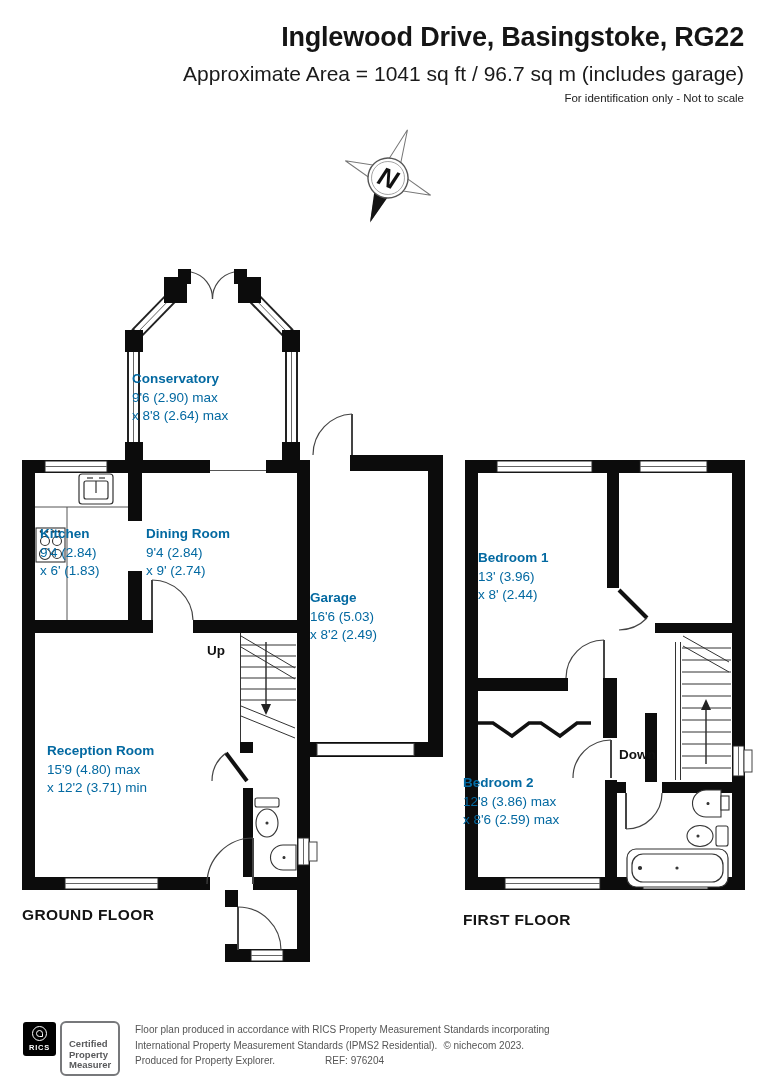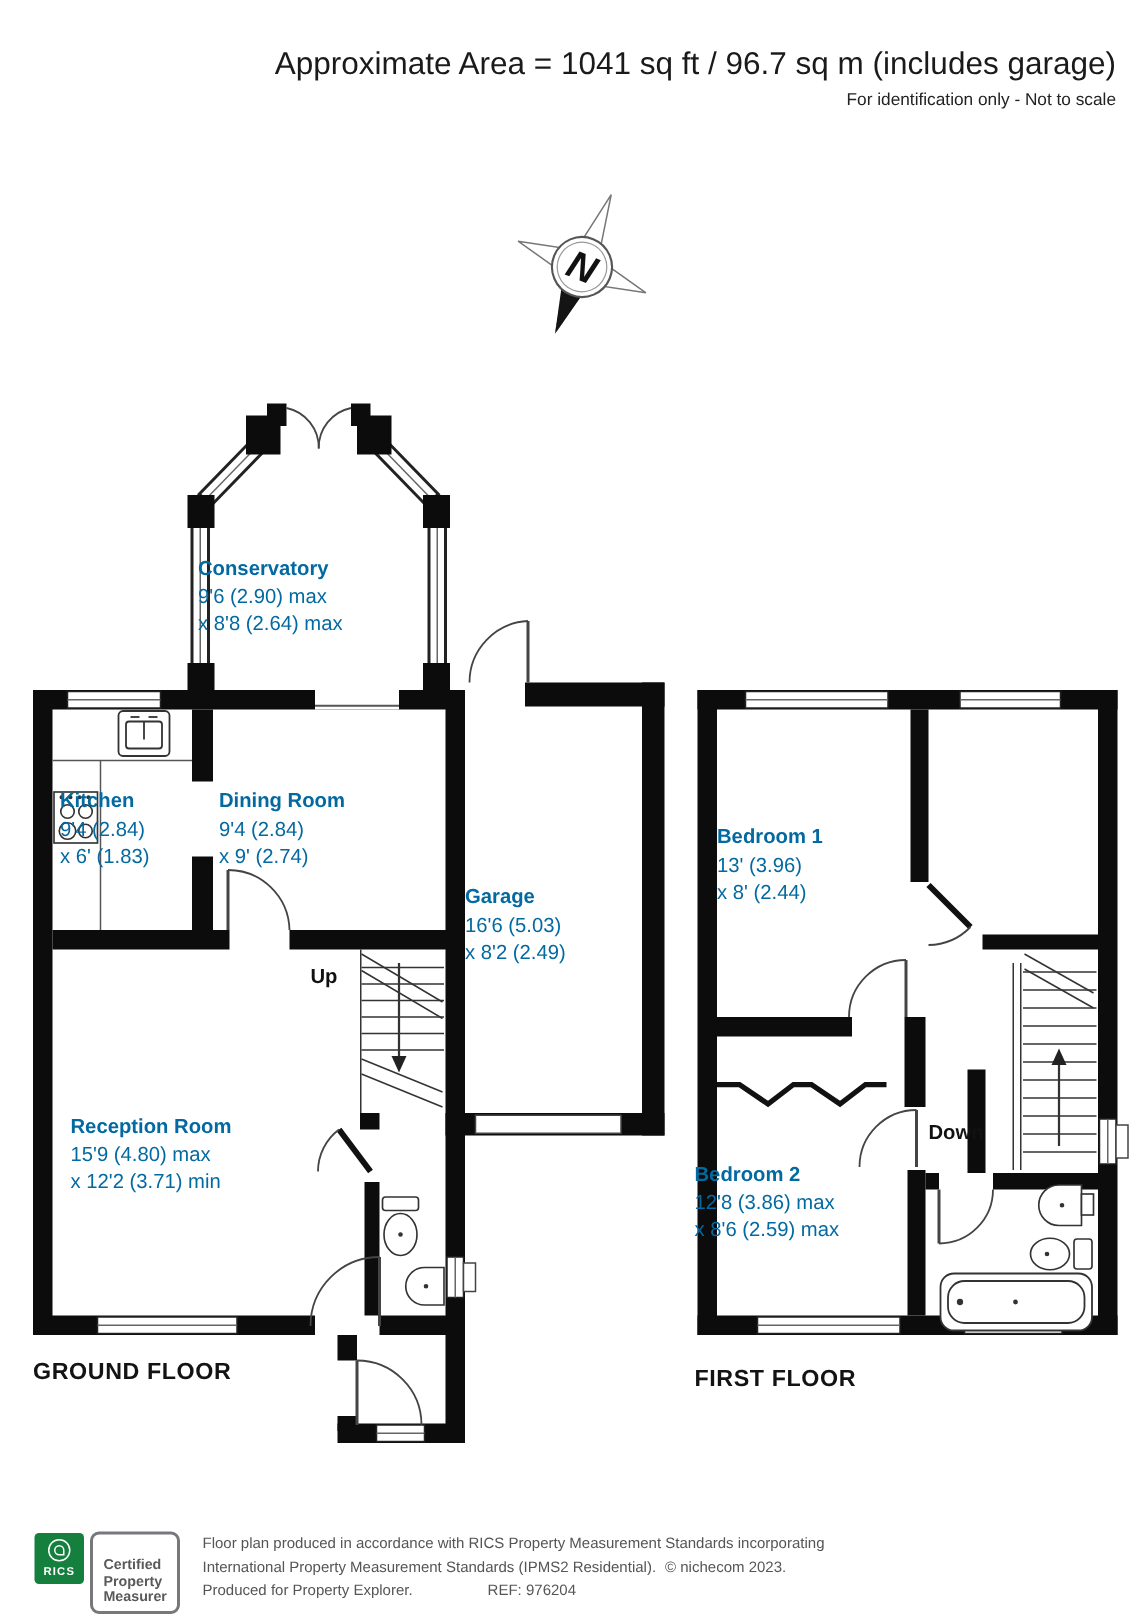--- a/index.html
+++ b/index.html
@@ -9,38 +9,39 @@
   .page-header{position:absolute;top:22px;right:20px;text-align:right;}
   .title{font-size:27px;font-weight:bold;color:#151515;letter-spacing:-0.2px;}
   .area-line{font-size:21px;margin-top:9px;color:#1a1a1a;}
   .scale-note{font-size:11.5px;margin-top:6px;color:#222;}
   .room-label{position:absolute;text-align:left;font-size:13.5px;line-height:18.5px;color:#0369a1;}
   .room-name{font-weight:bold;display:block;}
   .room-dim{display:block;}
   .stairs-label{position:absolute;font-size:13.5px;font-weight:bold;color:#111;}
   .floor-label{position:absolute;font-size:15.5px;font-weight:bold;letter-spacing:0.4px;color:#131313;}
   .footer{position:absolute;left:0;top:1018px;width:764px;height:62px;}
-  .rics-box{position:absolute;left:23px;top:4px;width:33px;height:34px;background:#15803d;border-radius:3px;
+  .rics-box{position:absolute;left:23px;top:4px;width:33px;height:34px;background:#000000;border-radius:3px;
             display:flex;flex-direction:column;align-items:center;justify-content:center;}
   .rics-ring{width:13px;height:13px;border:1.6px solid #fff;border-radius:50%;
              display:flex;align-items:center;justify-content:center;}
   .rics-dot{width:5px;height:5px;border:1px solid #fff;border-radius:50% 50% 0 50%;}
   .rics-word{color:#fff;font-size:7.5px;font-weight:bold;letter-spacing:0.8px;margin-top:2px;}
   .cpm-badge{position:absolute;left:60px;top:3px;border:2px solid #77787b;border-radius:6px;
              padding:16px 7px 3px 7px;color:#58595b;font-size:9.5px;font-weight:bold;line-height:10.5px;}
   .footer-text{position:absolute;left:135px;top:4px;width:430px;font-size:10px;line-height:15.5px;color:#555;}
   .ref-span{margin-left:14px;padding-left:36px;}
   .copy-span{margin-left:6px;}
 </style>
 </head>
 <body>
 
 <div class="page">
 
   <div class="page-header">
+    <div class="title">Inglewood Drive, Basingstoke, RG22</div>
     <div class="area-line">Approximate Area = 1041 sq ft / 96.7 sq m (includes garage)</div>
     <div class="scale-note">For identification only - Not to scale</div>
   </div>
 
   <svg width="764" height="1080" viewBox="0 0 764 1080">
 
     <g transform="translate(388,178) rotate(22)">
       <path d="M0,-52 L8,-9 L46,0 L8,9 L0,46 L-8,9 L-46,0 L-8,-9 Z" fill="#fff" stroke="#777" stroke-width="1"></path>
       <polygon points="0,48 -10,8 9,9" fill="#141414"></polygon>
       <circle r="20" fill="#fff" stroke="#555" stroke-width="1.4"></circle>

